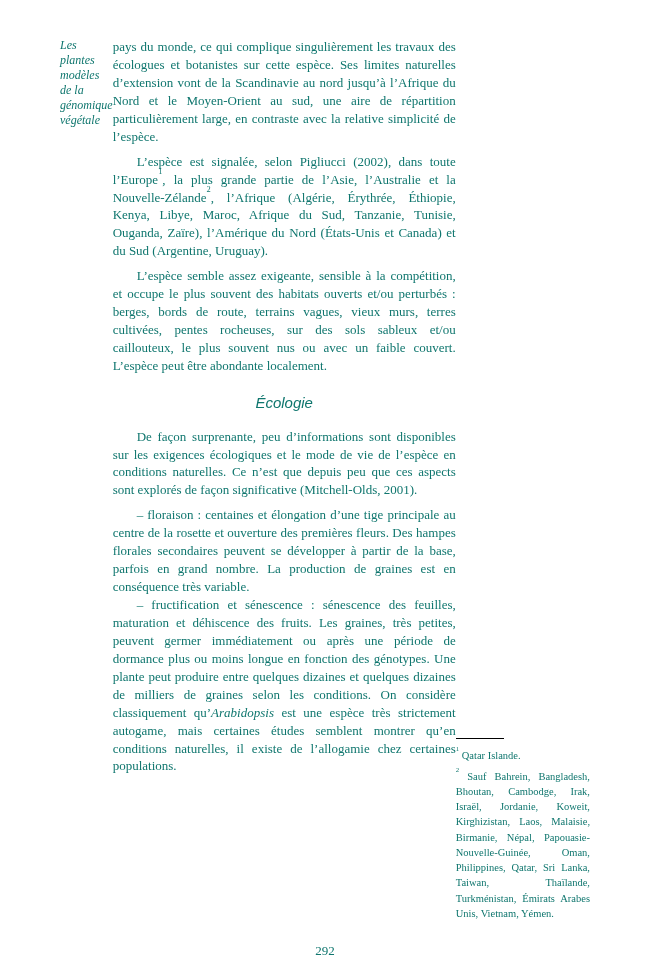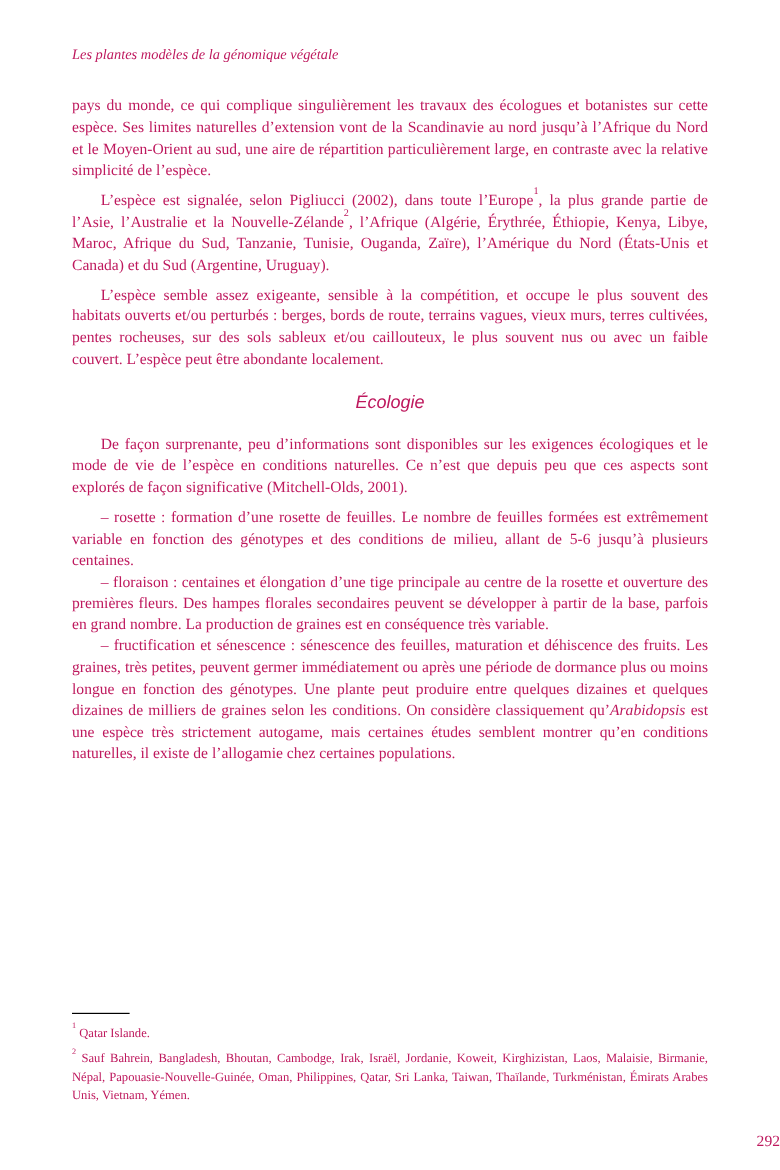--- a/index.html
+++ b/index.html
@@ -5,26 +5,26 @@
   html, body {
     margin: 0;
     padding: 0;
     background: #ffffff;
   }
   .page {
     position: relative;
     width: 650px;
     height: 975px;
     background: #ffffff;
-    color: #be185d;
+    color: #0f766e;
     font-family: "Liberation Serif", serif;
     box-sizing: border-box;
     padding: 38px 60px 48px 60px;
     display: flex;
-    flex-direction: column;
+    flex-direction: row;
     overflow: hidden;
   }
   .running-header {
     font-style: italic;
     font-size: 12px;
     margin-bottom: 26px;
   }
   .body-text {
     font-size: 13px;
     line-height: 1.38;
@@ -76,21 +76,21 @@
     font-size: 10.5px;
     line-height: 1.45;
     text-align: justify;
     margin: 0 0 6px 0;
   }
   .page-footer {
     position: absolute;
     left: 0;
     right: 0;
     bottom: 16px;
-    text-align: right;
+    text-align: center;
     font-size: 13px;
   }
 </style>
 </head>
 <body>
 
 <div class="page">
 
   <div class="running-header">Les plantes modèles de la génomique végétale</div>
 
@@ -101,21 +101,20 @@
     <p class="para indent"><span>L’espèce est signalée, selon Pigliucci (2002), dans toute l’Europe</span><sup class="fnref">1</sup><span>, la plus grande partie de l’Asie, l’Australie et la Nouvelle-Zélande</span><sup class="fnref">2</sup><span>, l’Afrique (Algérie, Érythrée, Éthiopie, Kenya, Libye, Maroc, Afrique du Sud, Tanzanie, Tunisie, Ouganda, Zaïre), l’Amérique du Nord (États-Unis et Canada) et du Sud (Argentine, Uruguay).</span></p>
 
     <p class="para indent">L’espèce semble assez exigeante, sensible à la compétition, et occupe le plus souvent des habitats ouverts et/ou perturbés : berges, bords de route, terrains vagues, vieux murs, terres cultivées, pentes rocheuses, sur des sols sableux et/ou caillouteux, le plus souvent nus ou avec un faible couvert. L’espèce peut être abondante localement.</p>
 
     <h2 class="section-heading">Écologie</h2>
 
     <p class="para indent">De façon surprenante, peu d’informations sont disponibles sur les exigences écologiques et le mode de vie de l’espèce en conditions naturelles. Ce n’est que depuis peu que ces aspects sont explorés de façon significative (Mitchell-Olds, 2001).</p>
 
 
 
-    <p class="list-item">– rosette : formation d’une rosette de feuilles. Le nombre de feuilles formées est extrêmement variable en fonction des génotypes et des conditions de milieu, allant de 5-6 jusqu’à plusieurs centaines.</p>
 
     <p class="list-item">– floraison : centaines et élongation d’une tige principale au centre de la rosette et ouverture des premières fleurs. Des hampes florales secondaires peuvent se développer à partir de la base, parfois en grand nombre. La production de graines est en conséquence très variable.</p>
 
     <p class="list-item"><span>– fructification et sénescence : sénescence des feuilles, maturation et déhiscence des fruits. Les graines, très petites, peuvent germer immédiatement ou après une période de dormance plus ou moins longue en fonction des génotypes. Une plante peut produire entre quelques dizaines et quelques dizaines de milliers de graines selon les conditions. On considère classiquement qu’</span><span class="species">Arabidopsis</span><span> est une espèce très strictement autogame, mais certaines études semblent montrer qu’en conditions naturelles, il existe de l’allogamie chez certaines populations.</span></p>
 
   </div>
 
   <div class="footnotes">
     <div class="footnote-separator"></div>
     <p class="footnote"><sup class="fnref">1</sup><span> Qatar Islande.</span></p>

